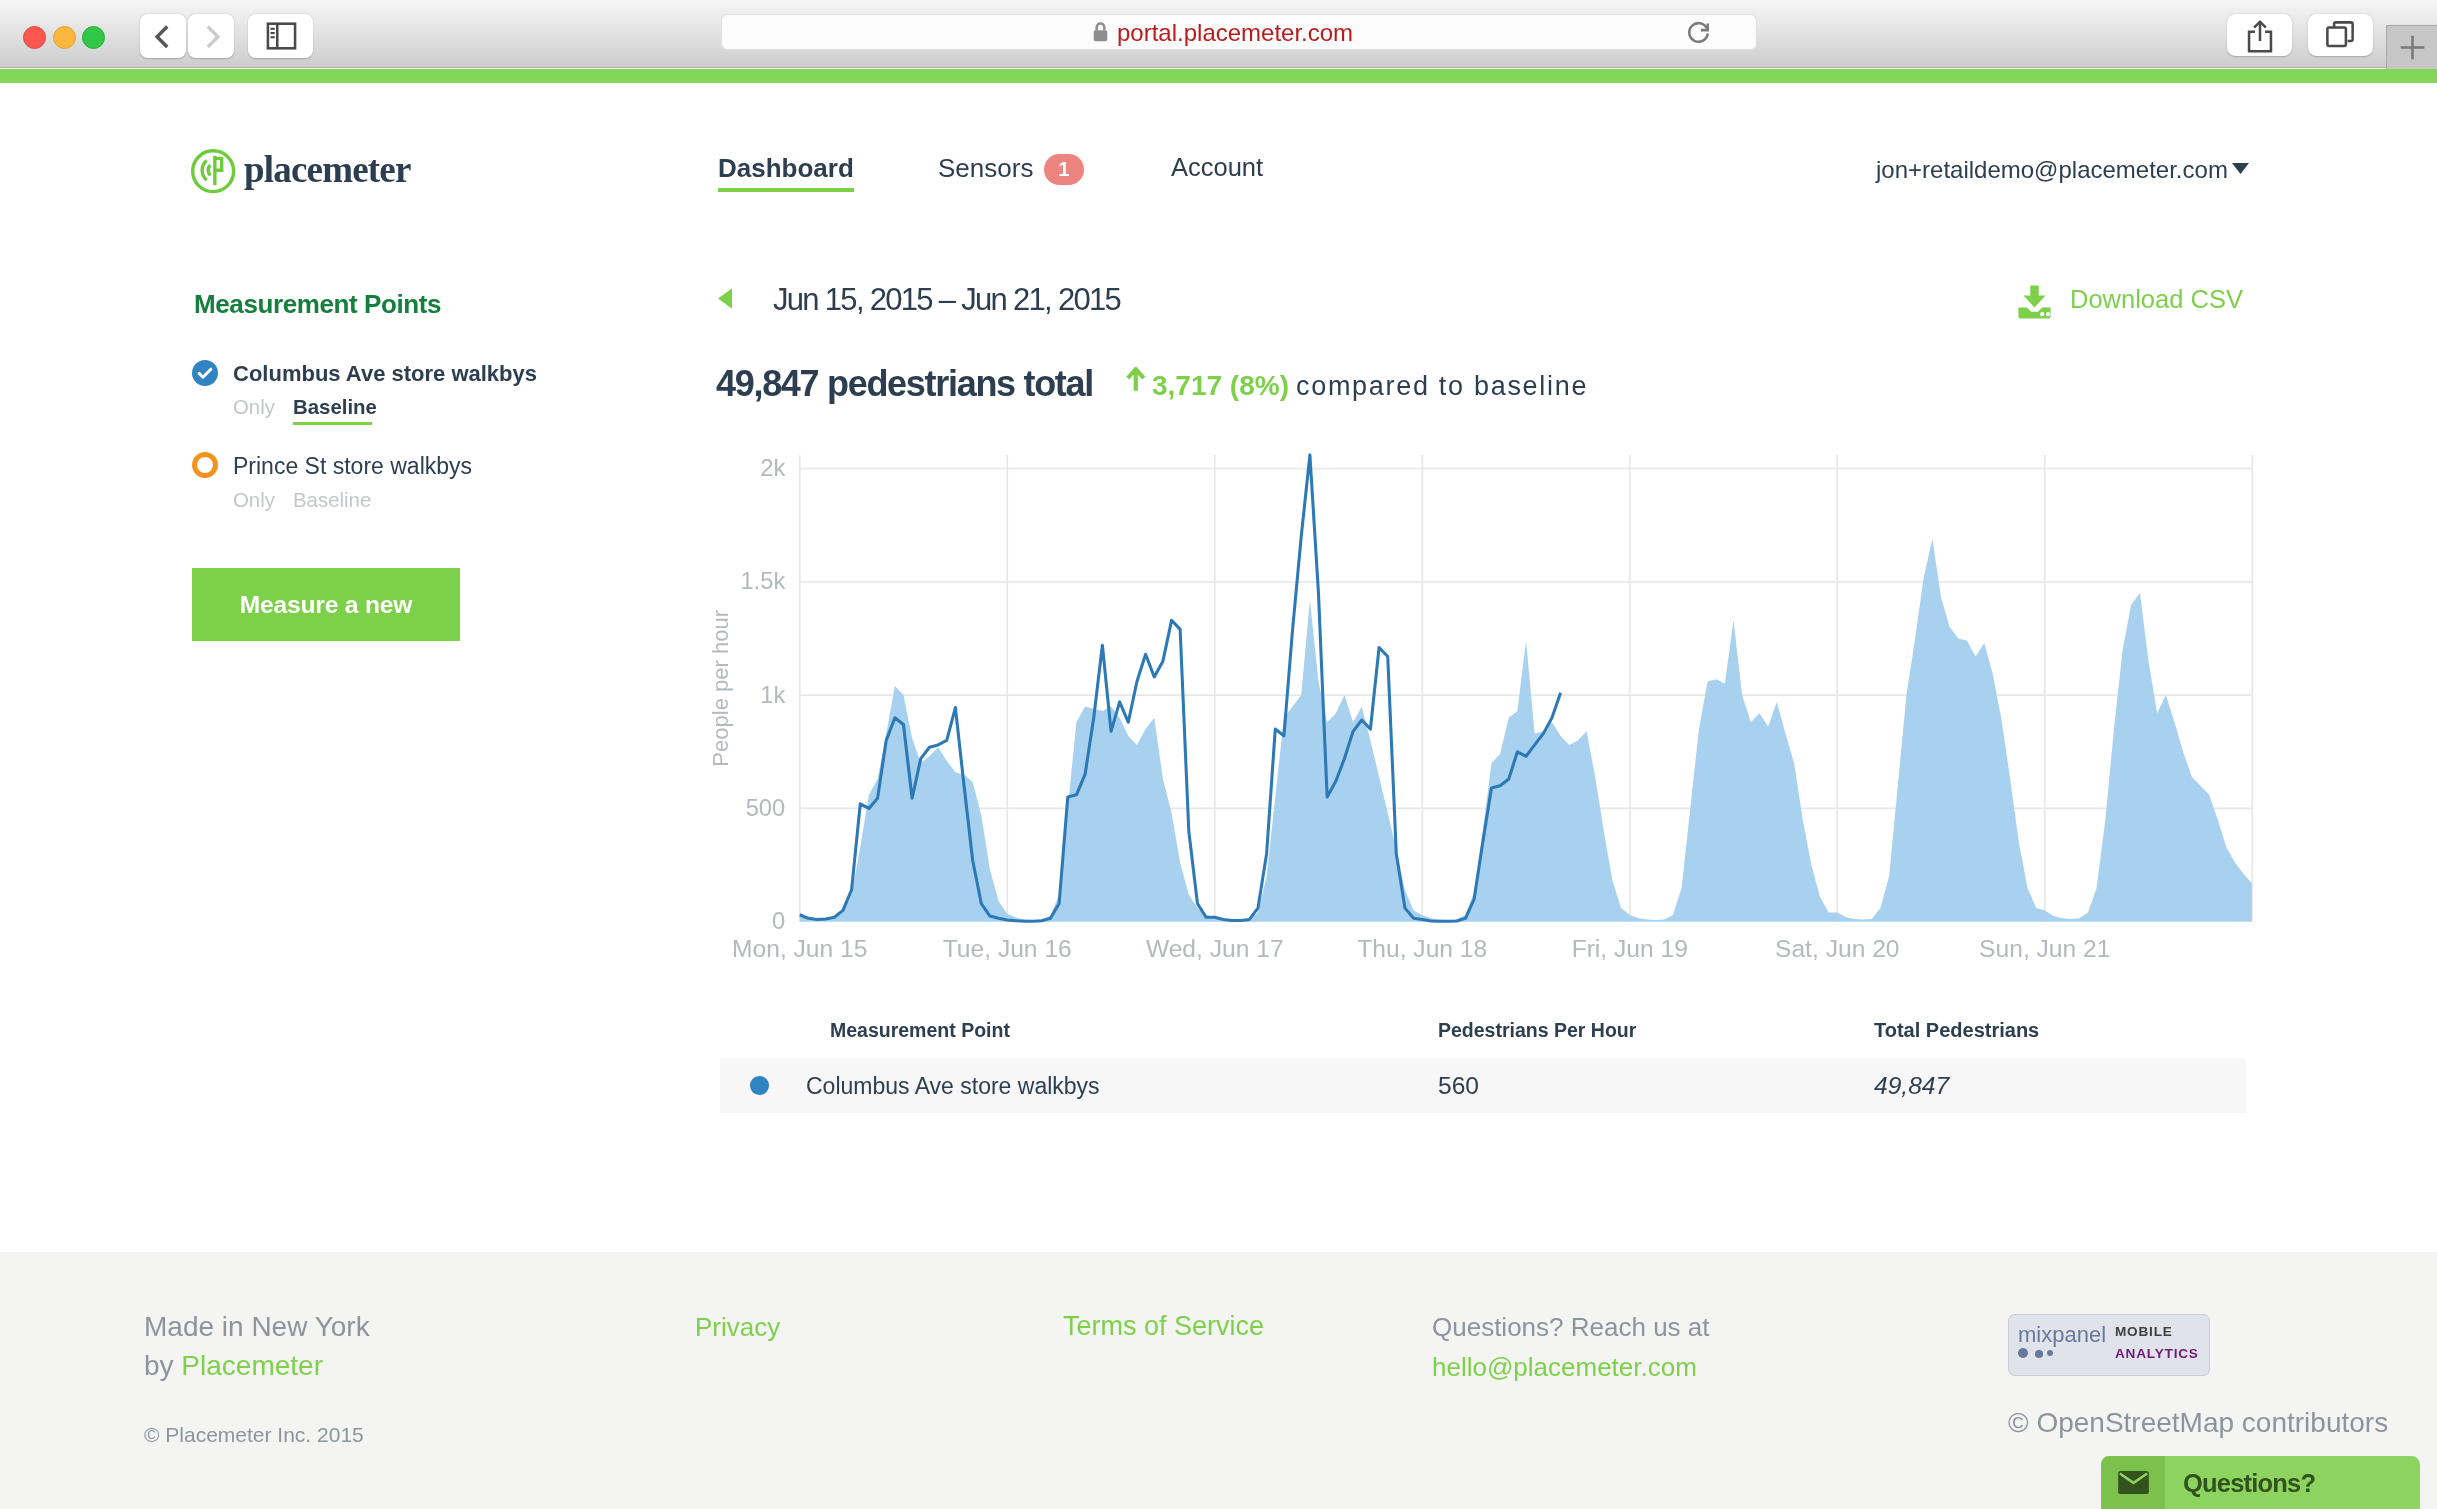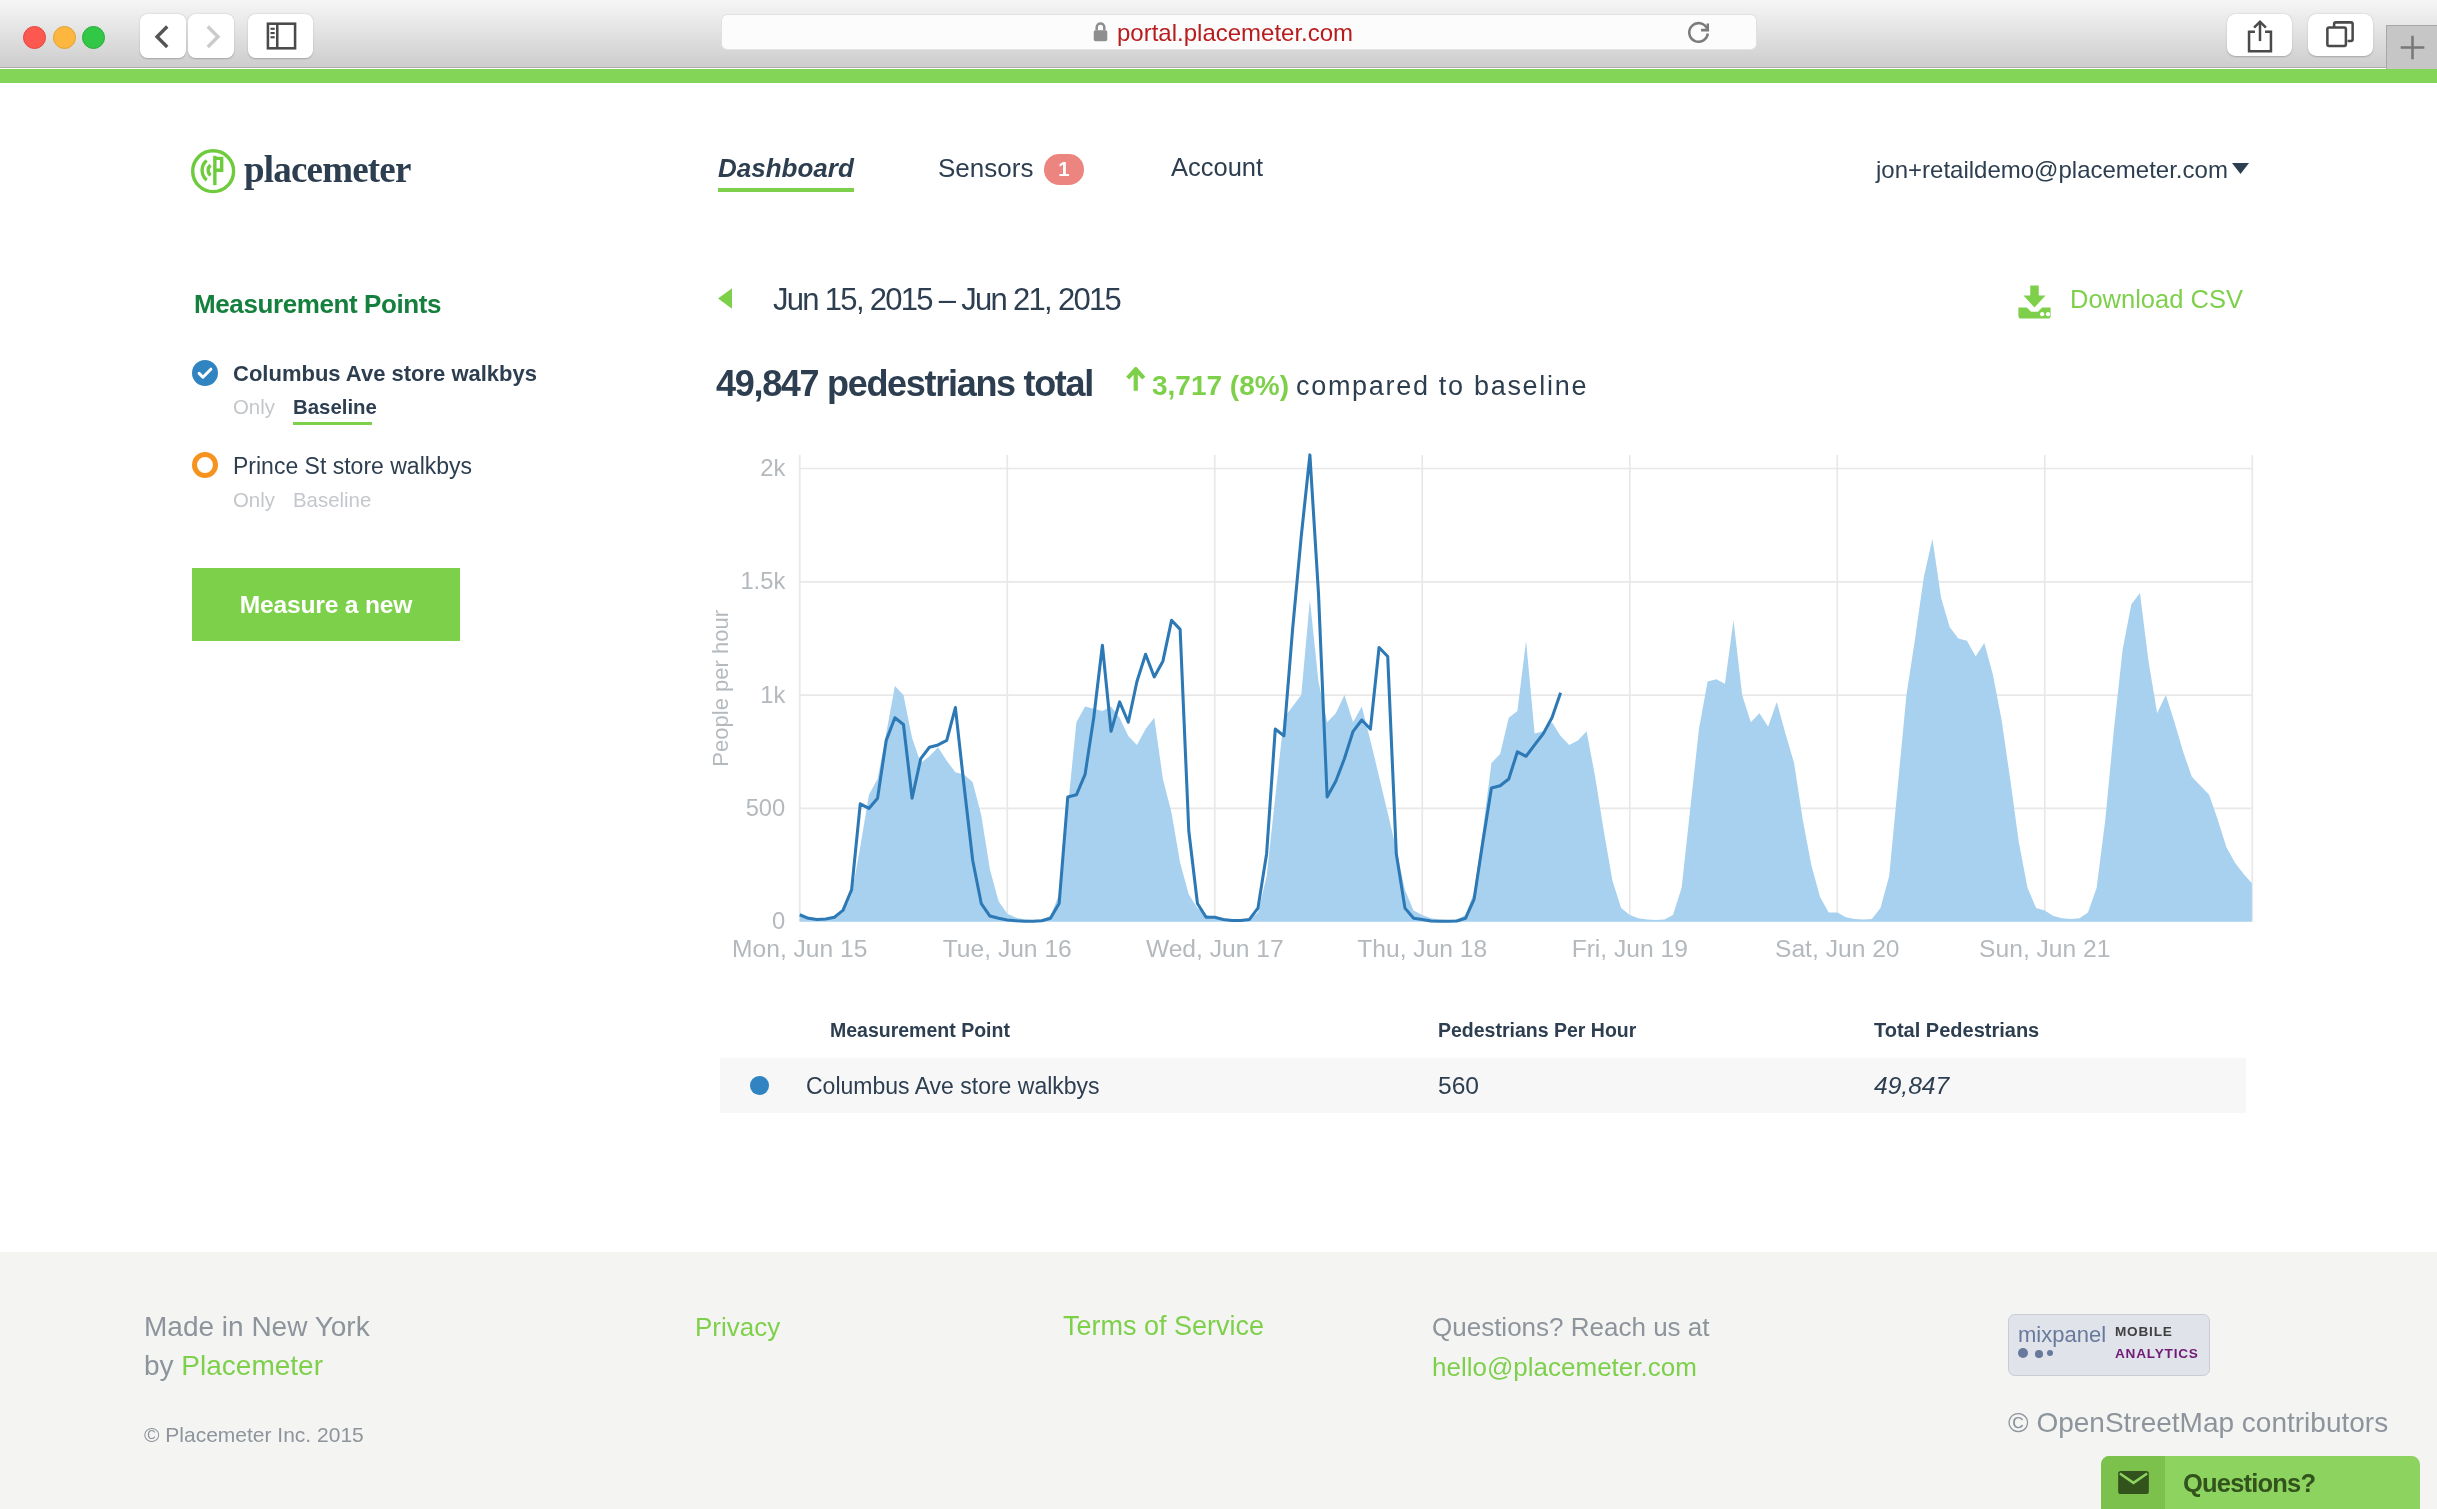--- a/index.html
+++ b/index.html
@@ -62,21 +62,21 @@
 
 <svg class="abs" style="left:191px;top:149px" width="46" height="46" viewBox="0 0 54 54">
   <circle cx="26" cy="26" r="24" fill="none" stroke="#6ecb3c" stroke-width="4"></circle>
   <path d="M28 8 V42.5" stroke="#6ecb3c" stroke-width="4" fill="none"></path>
   <path d="M28 11 H36 V25 H28" fill="none" stroke="#6ecb3c" stroke-width="4"></path>
   <path d="M18.4 13.5 A15 15 0 0 0 18.4 36.5" fill="none" stroke="#6ecb3c" stroke-width="4"></path>
   <path d="M22.9 18.9 A8 8 0 0 0 22.9 31.1" fill="none" stroke="#6ecb3c" stroke-width="4"></path>
 </svg>
 <div class="abs navy" style="left:244px;top:148px;font-family:'Liberation Serif',serif;font-weight:700;font-size:37px;letter-spacing:-0.8px;">placemeter</div>
 
-<div class="abs navy" style="left:718px;top:153px;font-size:26px;font-weight:700;font-style:italic;">Dashboard</div>
+<div class="abs navy" style="left:718px;top:153px;font-size:26px;font-weight:700;">Dashboard</div>
 <div class="abs" style="left:718px;top:188px;width:136px;height:4.2px;background:#7ed04b;"></div>
 <div class="abs navy" style="left:938px;top:153px;font-size:26px;">Sensors</div>
 <div class="abs" style="left:1044px;top:154px;width:40px;height:31px;border-radius:15.3px;background:#ec8580;color:#fff;font-size:20.4px;font-weight:700;text-align:center;line-height:31px;">1</div>
 <div class="abs navy" style="left:1171px;top:153px;font-size:25.5px;">Account</div>
 <div class="abs navy" style="left:1876px;top:156px;font-size:24px;">jon+retaildemo@placemeter.com</div>
 <svg class="abs" style="left:2232px;top:163px" width="17" height="12" viewBox="0 0 20 14">
     <path d="M0 0 L20 0 L10 13 Z" fill="#2c3e50"></path>
   </svg>
 
 <div class="abs" style="left:194px;top:289px;font-size:26px;font-weight:700;color:#15803d;letter-spacing:-0.4px;">Measurement Points</div>

